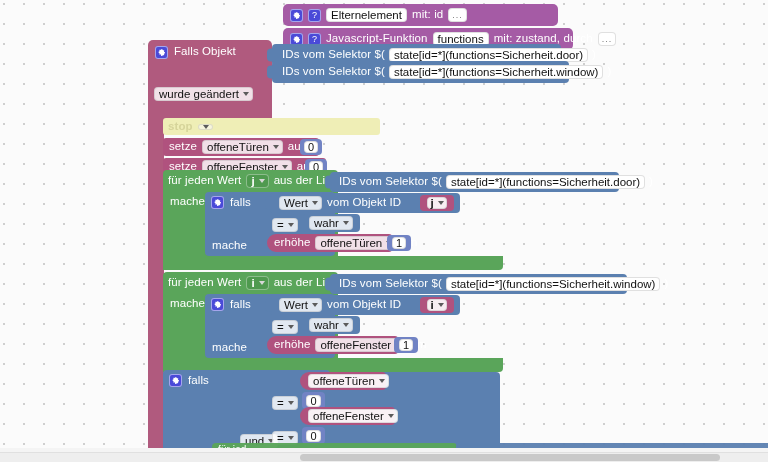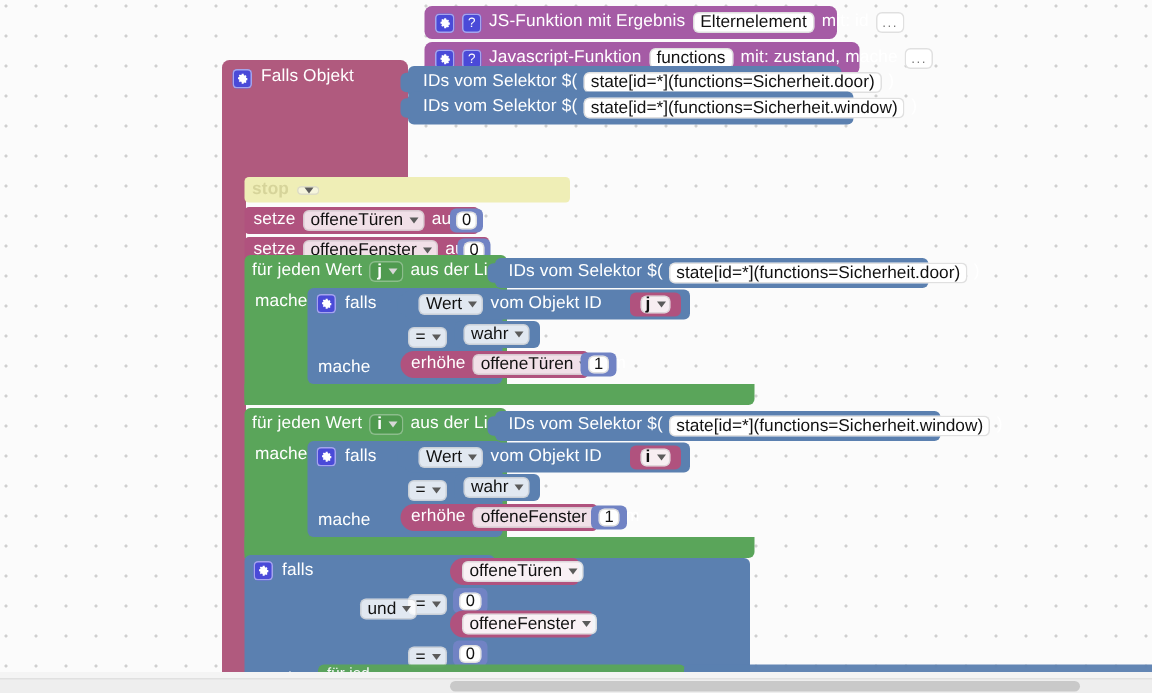--- a/index.html
+++ b/index.html
@@ -88,58 +88,63 @@
 
   <div class="blk c-purple" style="left:283px;top:4px;width:275px;height:22px;border-radius:5px;padding:0 7px;display:flex;align-items:center;">
     <div class="row" style="gap:5px;">
       <span class="gear">
         <svg width="9" height="9" viewBox="0 0 16 16">
             <path fill="#fff" d="M8 5.2A2.8 2.8 0 1 0 8 10.8 2.8 2.8 0 0 0 8 5.2zm0 4.2a1.4 1.4 0 1 1 0-2.8 1.4 1.4 0 0 1 0 2.8z"></path>
             <path fill="#fff" d="M14 7h-1.2a4.9 4.9 0 0 0-.5-1.2l.85-.85-1.4-1.4-.85.85A4.9 4.9 0 0 0 9.7 3.2V2H7.3v1.2c-.43.1-.83.27-1.2.5l-.85-.85-1.4 1.4.85.85c-.23.37-.4.77-.5 1.2H3v2.4h1.2c.1.43.27.83.5 1.2l-.85.85 1.4 1.4.85-.85c.37.23.77.4 1.2.5V14h2.4v-1.2c.43-.1.83-.27 1.2-.5l.85.85 1.4-1.4-.85-.85c.23-.37.4-.77.5-1.2H14V7z"></path>
           </svg>
       </span>
       <span class="qmark">?</span>
-      <span class="lbl">JS-Funktion mit Ergebnis</span>
       <span class="field">Elternelement</span>
       <span class="lbl">mit: id</span>
       <span class="field" style="color:#777;letter-spacing:1px;font-size:9px;padding:2px 4px;">...</span>
     </div>
   </div>
 
   <div class="blk c-purple" style="left:283px;top:28px;width:290px;height:22px;border-radius:5px;padding:0 7px;display:flex;align-items:center;">
     <div class="row" style="gap:5px;">
       <span class="gear">
         <svg width="9" height="9" viewBox="0 0 16 16">
             <path fill="#fff" d="M8 5.2A2.8 2.8 0 1 0 8 10.8 2.8 2.8 0 0 0 8 5.2zm0 4.2a1.4 1.4 0 1 1 0-2.8 1.4 1.4 0 0 1 0 2.8z"></path>
             <path fill="#fff" d="M14 7h-1.2a4.9 4.9 0 0 0-.5-1.2l.85-.85-1.4-1.4-.85.85A4.9 4.9 0 0 0 9.7 3.2V2H7.3v1.2c-.43.1-.83.27-1.2.5l-.85-.85-1.4 1.4.85.85c-.23.37-.4.77-.5 1.2H3v2.4h1.2c.1.43.27.83.5 1.2l-.85.85 1.4 1.4.85-.85c.37.23.77.4 1.2.5V14h2.4v-1.2c.43-.1.83-.27 1.2-.5l.85.85 1.4-1.4-.85-.85c.23-.37.4-.77.5-1.2H14V7z"></path>
           </svg>
       </span>
       <span class="qmark">?</span>
       <span class="lbl">Javascript-Funktion</span>
       <span class="field">functions</span>
-      <span class="lbl">mit: zustand, mache</span>
+      <span class="lbl">mit: zustand, durch</span>
       <span class="field" style="color:#777;letter-spacing:1px;font-size:9px;padding:2px 4px;">...</span>
     </div>
   </div>
 
   <div class="blk c-hat" style="left:148px;top:40px;width:124px;height:78px;border-radius:5px 5px 0 0;"></div>
 
   <div class="blk c-hat" style="left:148px;top:115px;width:16px;height:347px;"></div>
   <div class="blk c-hat" style="left:148px;top:115px;width:124px;height:14px;"></div>
 
   <div class="blk" style="left:155px;top:44px;width:120px;height:16px;display:flex;align-items:center;gap:6px;">
     <span class="gear">
       <svg width="9" height="9" viewBox="0 0 16 16">
           <path fill="#fff" d="M8 5.2A2.8 2.8 0 1 0 8 10.8 2.8 2.8 0 0 0 8 5.2zm0 4.2a1.4 1.4 0 1 1 0-2.8 1.4 1.4 0 0 1 0 2.8z"></path>
           <path fill="#fff" d="M14 7h-1.2a4.9 4.9 0 0 0-.5-1.2l.85-.85-1.4-1.4-.85.85A4.9 4.9 0 0 0 9.7 3.2V2H7.3v1.2c-.43.1-.83.27-1.2.5l-.85-.85-1.4 1.4.85.85c-.23.37-.4.77-.5 1.2H3v2.4h1.2c.1.43.27.83.5 1.2l-.85.85 1.4 1.4.85-.85c.37.23.77.4 1.2.5V14h2.4v-1.2c.43-.1.83-.27 1.2-.5l.85.85 1.4-1.4-.85-.85c.23-.37.4-.77.5-1.2H14V7z"></path>
         </svg>
     </span>
     <span class="lbl">Falls Objekt</span>
   </div>
 
+  <div class="blk" style="left:154px;top:84px;">
+    <span class="drop">
+        <span>wurde geändert</span>
+        <span class="caret"></span>
+      </span>
+  </div>
 
 
   <div class="blk c-blue" style="left:272px;top:44px;width:289px;height:22px;border-radius:4px;display:flex;align-items:center;padding-left:10px;gap:4px;">
     <span class="plug c-blue" style="left:-5px;"></span>
     <span class="lbl">IDs vom Selektor $(</span>
     <span class="field">state[id=*](functions=Sicherheit.door)</span>
     <span class="lbl">)</span>
   </div>
 
   <div class="blk c-blue" style="left:272px;top:61px;width:297px;height:22px;border-radius:4px;display:flex;align-items:center;padding-left:10px;gap:4px;">
@@ -350,21 +355,21 @@
   <div class="blk" style="left:272px;top:393px;">
     <span class="drop">
         <span>=</span>
         <span class="caret"></span>
       </span>
   </div>
   <div class="blk c-math" style="left:302px;top:392px;width:23px;height:17px;border-radius:4px;display:flex;align-items:center;justify-content:center;">
     <span class="field" style="padding:0 4px;font-size:11px;">0</span>
   </div>
 
-  <div class="blk" style="left:240px;top:396px;">
+  <div class="blk" style="left:240px;top:431px;">
     <span class="drop">
         <span>und</span>
         <span class="caret"></span>
       </span>
   </div>
 
   <div class="blk c-pink" style="left:300px;top:407px;width:95px;height:18px;border-radius:9px 4px 4px 9px;display:flex;align-items:center;padding-left:8px;">
     <span class="drop" style="background:rgba(255,255,255,.92);">
         <span>offeneFenster</span>
         <span class="caret"></span>

